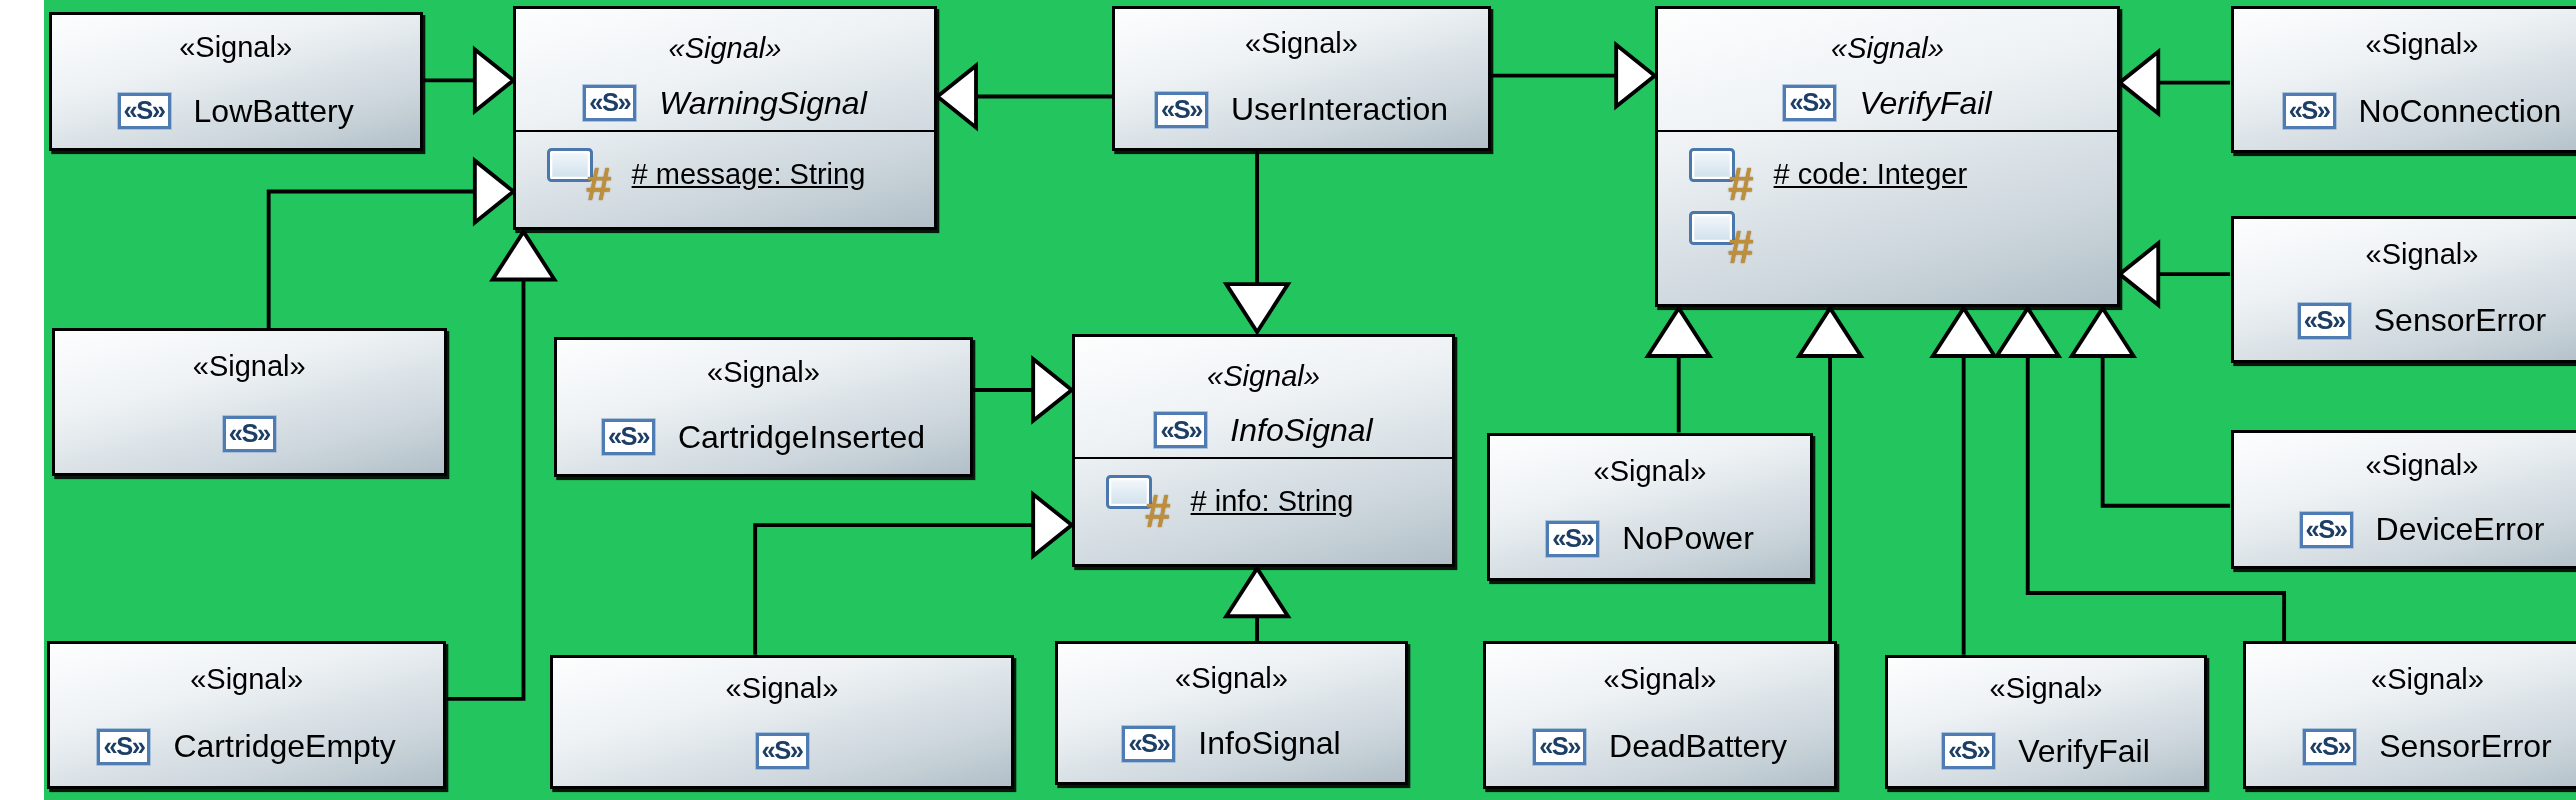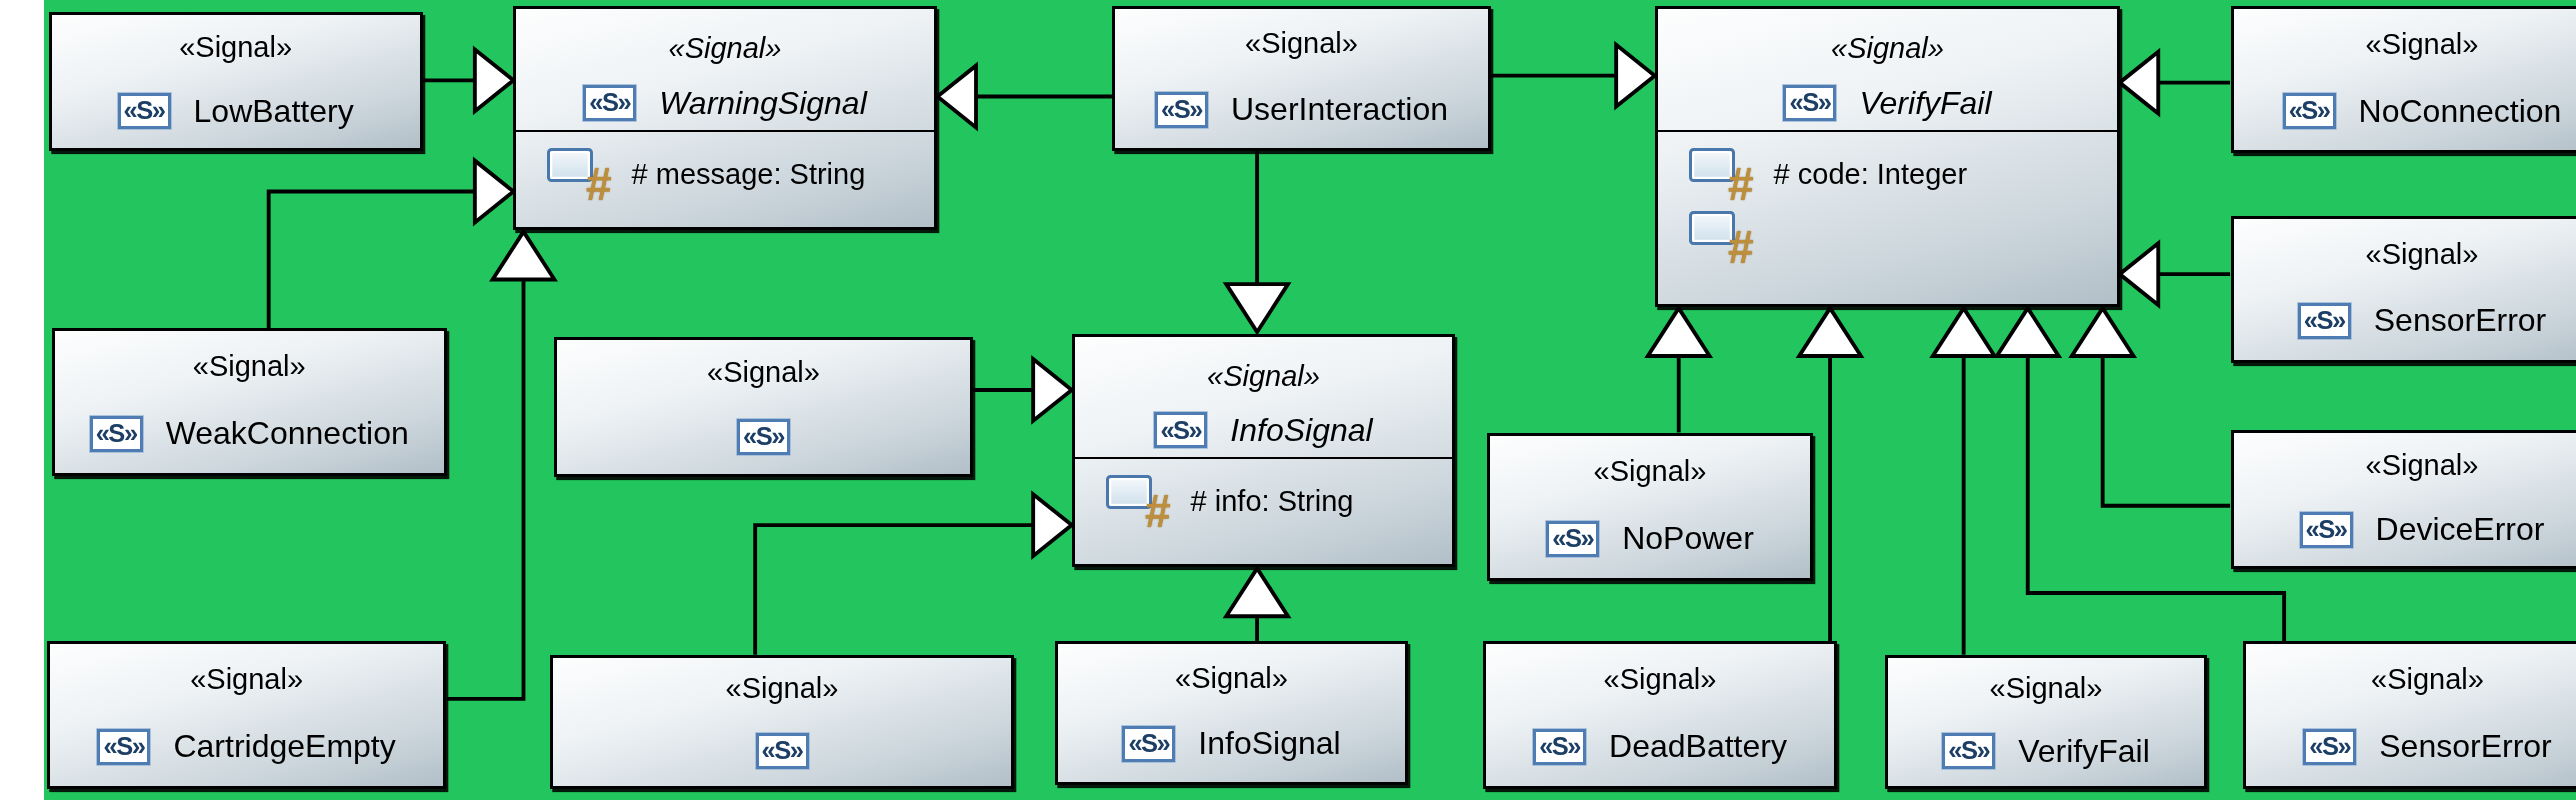--- a/index.html
+++ b/index.html
@@ -17,21 +17,21 @@
   }
   .hdr{display:flex;flex-direction:column;align-items:center;justify-content:flex-start;padding-top:10.8px;}
   .uml-box.single .hdr{flex:1;justify-content:space-evenly;padding-top:0;}
   .stereo{height:56px;line-height:56px;font-size:29px;white-space:nowrap;}
   .name-row{height:65px;display:flex;align-items:center;gap:23px;white-space:nowrap;}
   .cls-name{font-size:32px;}
   .uml-box.abstract .stereo,.uml-box.abstract .cls-name{font-style:italic;}
   .divider{border-top:2.3px solid #000;}
   .attrs{flex:1;display:flex;flex-direction:column;padding:10.8px 0 0 31px;}
   .attr-row{height:63px;display:flex;align-items:center;gap:21.6px;white-space:nowrap;}
-  .attr-text{font-size:29px;}
+  .attr-text{font-size:29px;text-decoration:underline;}
   .sig-icon{
     display:inline-flex;align-items:center;justify-content:center;
     width:53px;height:36px;box-sizing:border-box;flex:0 0 auto;
     border:3.9px solid #4f7cb3;background:#fff;
     box-shadow:inset 0 0 0 2.3px #ffffff, 0 0 0 0.8px #9db9d6;
     color:#1d3f66;font-weight:bold;font-size:25.5px;letter-spacing:-1.5px;
     font-style:normal;line-height:1;
   }
   .attr-icon{position:relative;width:63px;height:53px;flex:0 0 auto;}
   .attr-rect{
@@ -192,30 +192,30 @@
         <span class="cls-name">NoConnection</span>
       </div>
     </div>
   </div>
 
   <div class="uml-box single" style="left:7.7px;top:328px;width:395px;height:148px;">
     <div class="hdr">
       <div class="stereo">«Signal»</div>
       <div class="name-row">
         <span class="sig-icon">«S»</span>
-        <span class="cls-name">WeakConnection</span>
       </div>
     </div>
   </div>
 
   <div class="uml-box single" style="left:510px;top:337px;width:419px;height:140px;">
     <div class="hdr">
       <div class="stereo">«Signal»</div>
       <div class="name-row">
         <span class="sig-icon">«S»</span>
+        <span class="cls-name">CartridgeInserted</span>
       </div>
     </div>
   </div>
 
   <div class="uml-box abstract" style="left:1028px;top:334px;width:383px;height:233px;">
     <div class="hdr" style="height:120px;box-sizing:border-box;">
       <div class="stereo">«Signal»</div>
       <div class="name-row">
         <span class="sig-icon">«S»</span>
         <span class="cls-name">InfoSignal</span>

